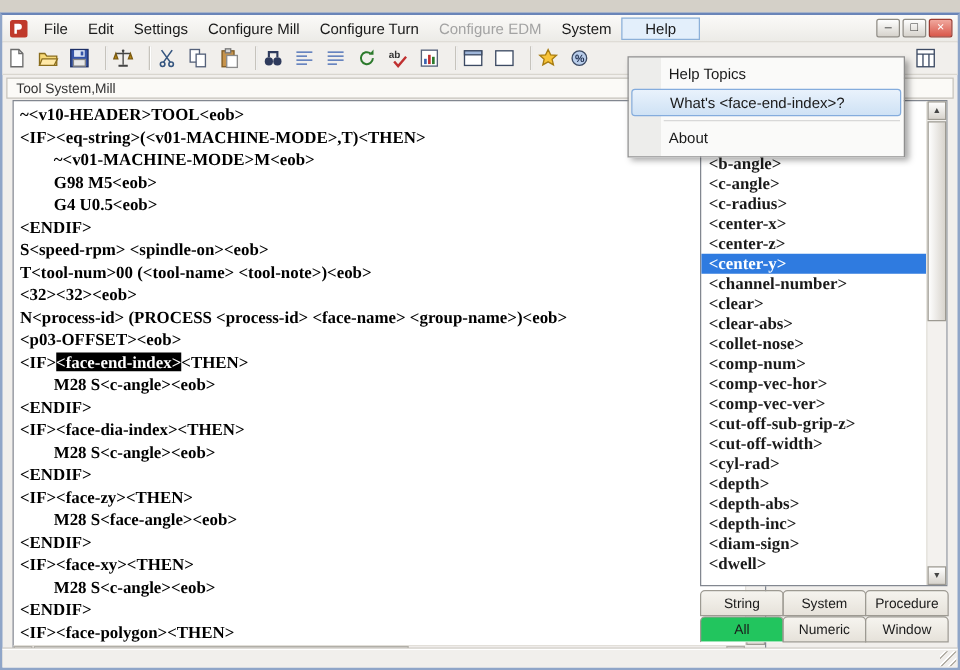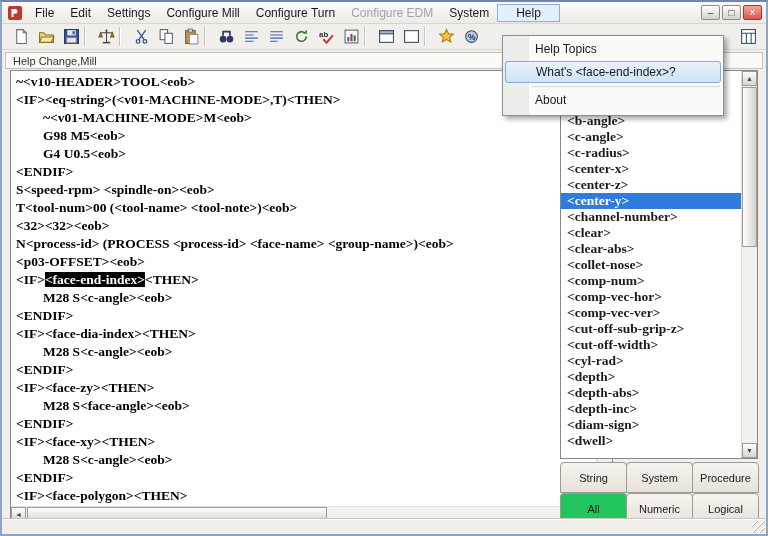--- a/index.html
+++ b/index.html
@@ -1,39 +1,39 @@
 <!DOCTYPE html>
 <html><head>
 <meta charset="utf-8">
 <style>
   html,body{margin:0;padding:0;background:#d4d0c8;}
   body{width:768px;height:536px;position:relative;overflow:hidden;
        font-family:"Liberation Sans",sans-serif;font-size:12px;color:#1a1a1a;}
   .win{position:absolute;inset:0;border:2px solid #8fa5c8;border-top-color:#6a85b8;
-       background:#f1efec;box-sizing:border-box;}
+       background:#f1efec;box-sizing:border-box;margin-top:10px;}
 
   
   .menu-row{position:absolute;left:0;top:0;right:0;height:21px;display:flex;align-items:center;
             background:linear-gradient(#fbfaf8,#ecebe7);border-bottom:1px solid #d9d6cf;}
   .app-icon{width:16px;height:16px;margin:0 4px 0 5px;display:inline-block;}
   .menu-item{padding:2px 8px;cursor:default;white-space:nowrap;}
   .menu-item.disabled{color:#a3a3a3;}
   .menu-item.open{background:#e3effb;border:1px solid #8cb0d8;padding:1px 18px;}
   .win-controls{margin-left:auto;display:flex;gap:2px;padding-right:4px;}
   .win-btn{width:19px;height:15px;display:flex;align-items:center;justify-content:center;
            font-size:10px;line-height:1;background:linear-gradient(#fefefe,#d6d3cc);
            border:1px solid #8e8b84;border-radius:2px;color:#333;box-sizing:border-box;}
   .win-btn.close{background:linear-gradient(#f0a79d,#d9574a);color:#fff;border-color:#9c3a30;}
 
   
   .toolbar{position:absolute;left:0;top:22px;right:0;height:26px;display:flex;align-items:center;
            background:#f1efec;border-bottom:1px solid #d9d6cf;padding:0 3px;box-sizing:border-box;}
   .tb-left{display:flex;align-items:center;}
   .tb-right{margin-left:auto;display:flex;align-items:center;padding-right:6px;}
-  .tb-btn{width:25px;height:29px;display:flex;align-items:center;justify-content:flex-end;}
+  .tb-btn{width:25px;height:29px;display:flex;align-items:center;justify-content:flex-start;}
   .tb-btn svg{width:17px;height:17px;}
   .tb-sep{width:1px;height:19px;background:#c6c3bc;margin:0 4px;border-right:1px solid #fff;}
 
   
   .pane-header{position:absolute;left:3px;top:50px;right:3px;height:17px;line-height:17px;
                background:#fbfaf7;border:1px solid #c5c2bb;padding-left:7px;font-size:11px;
                color:#333;box-sizing:border-box;}
 
   
   .editor{position:absolute;left:8px;top:68px;width:603px;height:453px;border:1px solid #828790;
@@ -66,21 +66,21 @@
   
   .token-panel{position:absolute;left:558px;top:68px;width:198px;height:389px;
                border:1px solid #828790;background:#fff;box-sizing:border-box;}
   .token-list{position:absolute;left:0;top:0;right:16px;bottom:0;overflow:hidden;padding-top:26px;}
   .token-item{height:16px;line-height:16px;padding-left:6px;white-space:nowrap;
               font-family:"Liberation Serif","DejaVu Serif",serif;font-weight:700;font-size:13.5px;}
   .token-item.selected{background:#2f7be0;color:#fff;}
 
   
   .tab-rows{position:absolute;left:558px;top:460px;width:198px;}
-  .tab-row{display:flex;height:31px;}
+  .tab-row{display:flex;height:21px;}
   .tab{flex:1;display:flex;align-items:center;justify-content:center;font-size:11px;
        background:linear-gradient(#f6f4ef,#e6e2da);border:1px solid #9d9a92;
        border-radius:4px 4px 0 0;margin-right:-1px;box-sizing:border-box;}
   .tab.active{background:#22c55e;border-bottom-color:#fdfcfa;}
 
   
   .statusbar{position:absolute;left:0;right:0;bottom:0;height:14px;background:#f1efec;
              border-top:1px solid #fff;box-shadow:0 -1px 0 #c9c6bf;}
   .grip{position:absolute;right:1px;bottom:1px;width:13px;height:12px;
         background:repeating-linear-gradient(-45deg,transparent 0 3px,#b4b0a7 3px 4px,#fff 4px 5px);}
@@ -243,21 +243,21 @@
         <div class="tb-btn">
           <svg viewBox="0 0 16 16">
             <rect x="1.5" y="1.5" width="13" height="13" fill="#fff" stroke="#3c4a63"></rect>
             <path d="M1.5 5h13M6 5v9.5M10.5 5v9.5" stroke="#3c4a63" fill="none"></path>
           </svg>
         </div>
       </div>
   </div>
 
   <div class="pane-header">
-    <span>Help Change,Mill</span>
+    <span>Tool System,Mill</span>
   </div>
 
   <div class="editor">
     <div class="editor-text">
         <div class="code-line">~&lt;v10-HEADER&gt;TOOL&lt;eob&gt;</div>
         <div class="code-line">&lt;IF&gt;&lt;eq-string&gt;(&lt;v01-MACHINE-MODE&gt;,T)&lt;THEN&gt;</div>
         <div class="code-line">        ~&lt;v01-MACHINE-MODE&gt;M&lt;eob&gt;</div>
         <div class="code-line">        G98 M5&lt;eob&gt;</div>
         <div class="code-line">        G4 U0.5&lt;eob&gt;</div>
         <div class="code-line">&lt;ENDIF&gt;</div>
@@ -328,21 +328,21 @@
 
   <div class="tab-rows">
       <div class="tab-row">
         <div class="tab">String</div>
         <div class="tab">System</div>
         <div class="tab">Procedure</div>
       </div>
       <div class="tab-row">
         <div class="tab active">All</div>
         <div class="tab">Numeric</div>
-        <div class="tab">Logical</div>
+        <div class="tab">Window</div>
       </div>
     </div>
 
   <div class="statusbar">
     <div class="grip"></div>
   </div>
 
   <div class="dropdown">
       <div class="menu-drop-item">Help Topics</div>
       <div class="menu-drop-item hl">What's &lt;face-end-index&gt;?</div>

